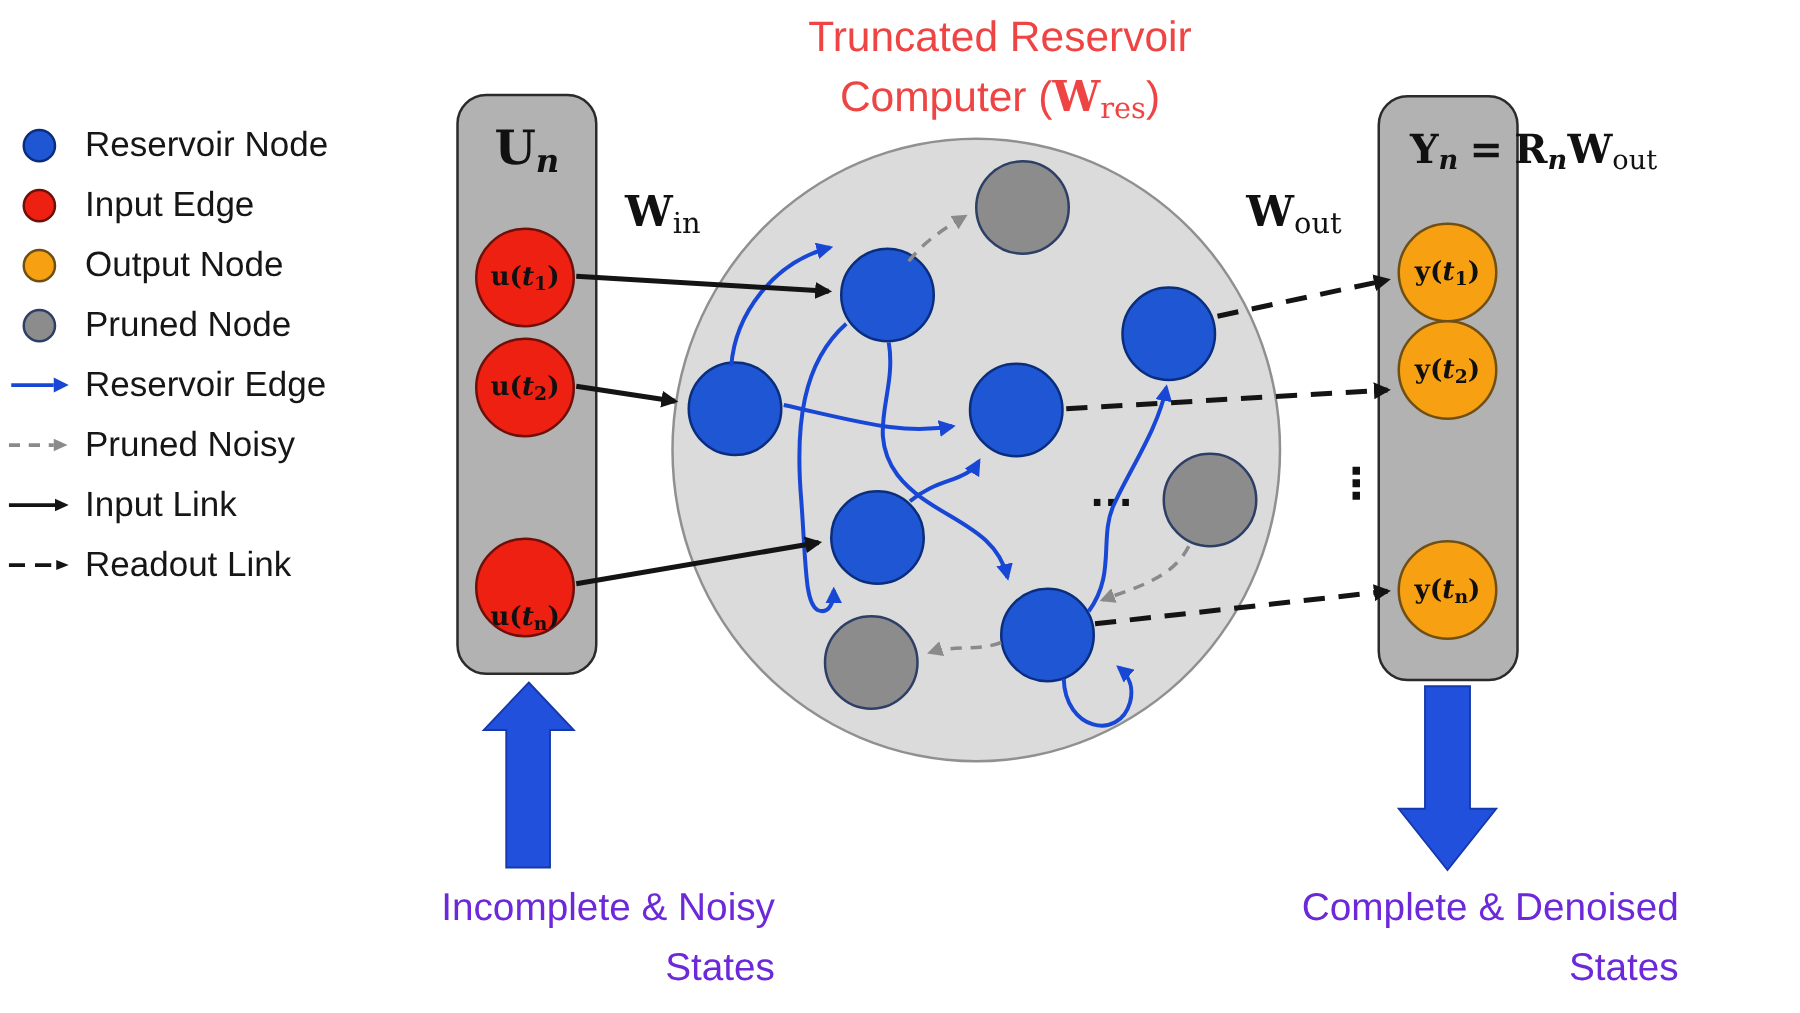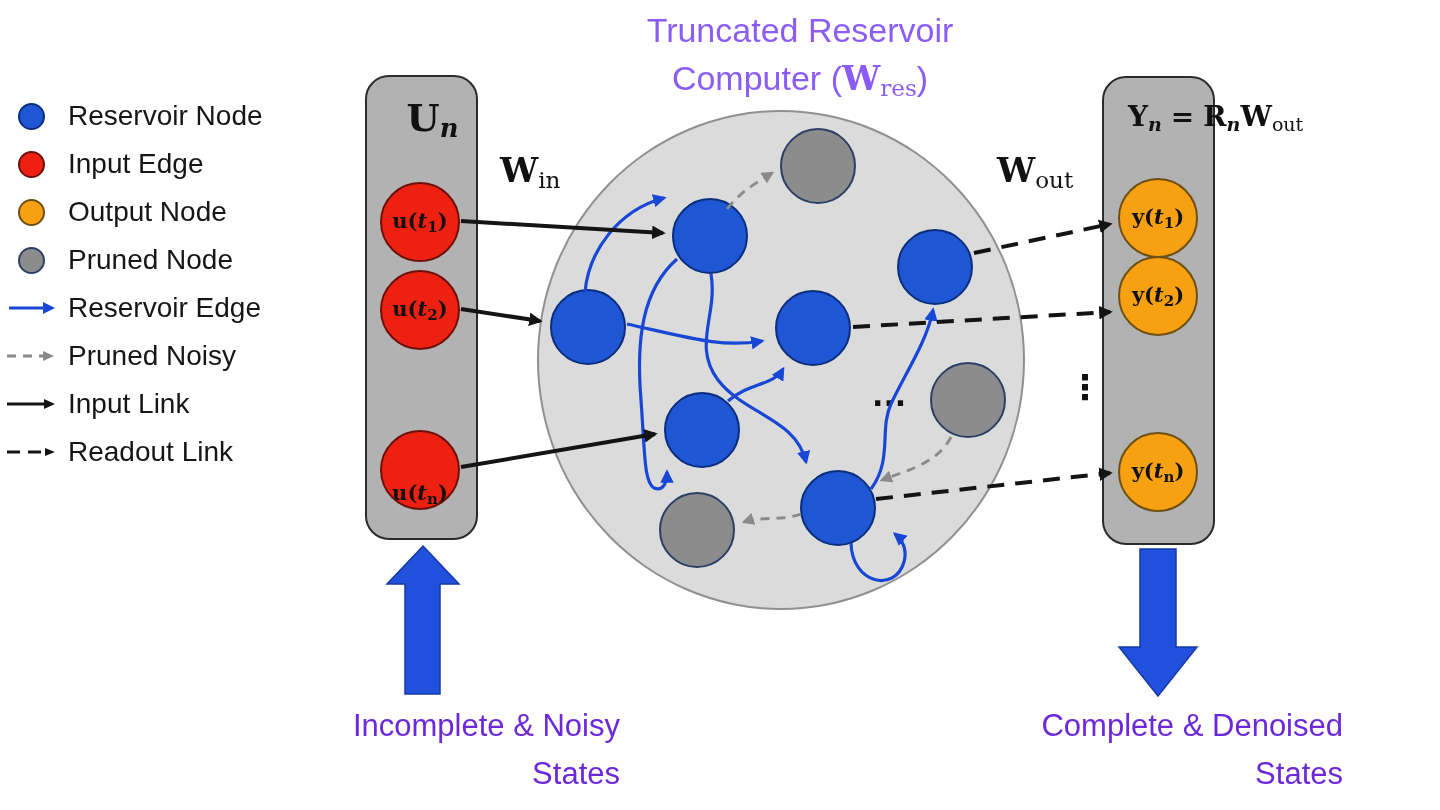--- a/index.html
+++ b/index.html
@@ -10,50 +10,50 @@
   .legend-row{display:flex;align-items:center;height:48px;}
   .legend-marker{width:50px;display:flex;justify-content:center;align-items:center;flex:0 0 50px;}
   .legend-label{font-size:28px;line-height:48px;white-space:nowrap;padding-left:12px;}
   .dot{width:27px;height:27px;border-radius:50%;box-sizing:border-box;}
   .dot-blue{background:#1f56d4;border:2px solid #0a2e7d;}
   .dot-red{background:#ee2011;border:2px solid #6e100a;}
   .dot-orange{background:#f7a012;border:2px solid #6e4f14;}
   .dot-gray{background:#8c8c8c;border:2px solid #2e3f66;}
   
   .fig-title{position:absolute;left:570px;top:6px;width:460px;text-align:center;
-             font-size:34px;line-height:48px;color:#8b5cf6;}
+             font-size:34px;line-height:48px;color:#ef4444;}
   .serifb{font-family:"DejaVu Serif",serif;font-weight:bold;}
   .msub{font-size:0.68em;font-style:italic;vertical-align:-0.25em;font-family:"DejaVu Serif",serif;font-weight:bold;}
   .msub-rm{font-size:0.68em;vertical-align:-0.25em;font-family:"DejaVu Serif",serif;font-weight:normal;font-style:normal;}
   
   .panel{position:absolute;background:#b2b2b2;border:2.5px solid #2b2b2b;border-radius:24px;box-sizing:border-box;}
   .panel-input{left:365px;top:75px;width:113px;height:465px;}
   .panel-output{left:1102px;top:76px;width:113px;height:469px;}
   .panel-label{position:absolute;left:0;width:100%;text-align:center;
-               font-family:"DejaVu Serif",serif;font-weight:bold;font-size:38px;color:#111;padding-left:11px;}
+               font-family:"DejaVu Serif",serif;font-weight:bold;font-size:38px;color:#111;}
   .vdots{position:absolute;width:100%;text-align:center;font-size:34px;font-weight:bold;color:#111;
          font-family:"DejaVu Sans",sans-serif;letter-spacing:0;line-height:30px;}
   
   .reservoir-circle{position:absolute;left:537px;top:110px;width:488px;height:500px;border-radius:50%;
                     background:#dbdbdb;border:2px solid #909090;box-sizing:border-box;}
   .hdots{position:absolute;left:872px;top:378px;font-size:30px;font-weight:bold;color:#111;
          font-family:"DejaVu Sans",sans-serif;}
   
   .node{position:absolute;border-radius:50%;box-sizing:border-box;display:flex;align-items:center;justify-content:center;z-index:2;}
   .node-label{font-family:"DejaVu Serif",serif;font-weight:bold;font-size:21px;color:#101010;white-space:nowrap;}
   .node-label .it{font-style:italic;}
   .node-label .sb{font-size:15px;vertical-align:-4px;}
   .n-input{width:80px;height:80px;background:#ee2011;border:2.5px solid #6e100a;}
   .n-output{width:80px;height:80px;background:#f7a012;border:2.5px solid #6e4f14;}
   .n-res{width:76px;height:76px;background:#1f56d4;border:2.5px solid #0a2e7d;}
   .n-pruned{width:76px;height:76px;background:#8c8c8c;border:2px solid #2e3f66;}
   
   .wlabel{position:absolute;font-family:"DejaVu Serif",serif;font-weight:bold;font-size:34px;color:#111;white-space:nowrap;z-index:4;}
   .formula{position:absolute;left:1128px;top:100px;font-family:"DejaVu Serif",serif;font-weight:bold;
-           font-size:28px;color:#111;white-space:nowrap;z-index:4;}
+           font-size:32px;color:#111;white-space:nowrap;z-index:4;}
   .formula .eq{margin:0 9px;font-family:"DejaVu Serif",serif;}
   
   .caption{position:absolute;text-align:right;font-size:31px;line-height:48px;color:#6d28d9;z-index:4;}
   .caption-left{left:230px;top:702px;width:390px;}
   .caption-right{left:923px;top:702px;width:420px;}
   
   .edges{position:absolute;left:0;top:0;z-index:3;pointer-events:none;}
   .legend-arrow-svg{display:block;}
 </style>
 </head>

